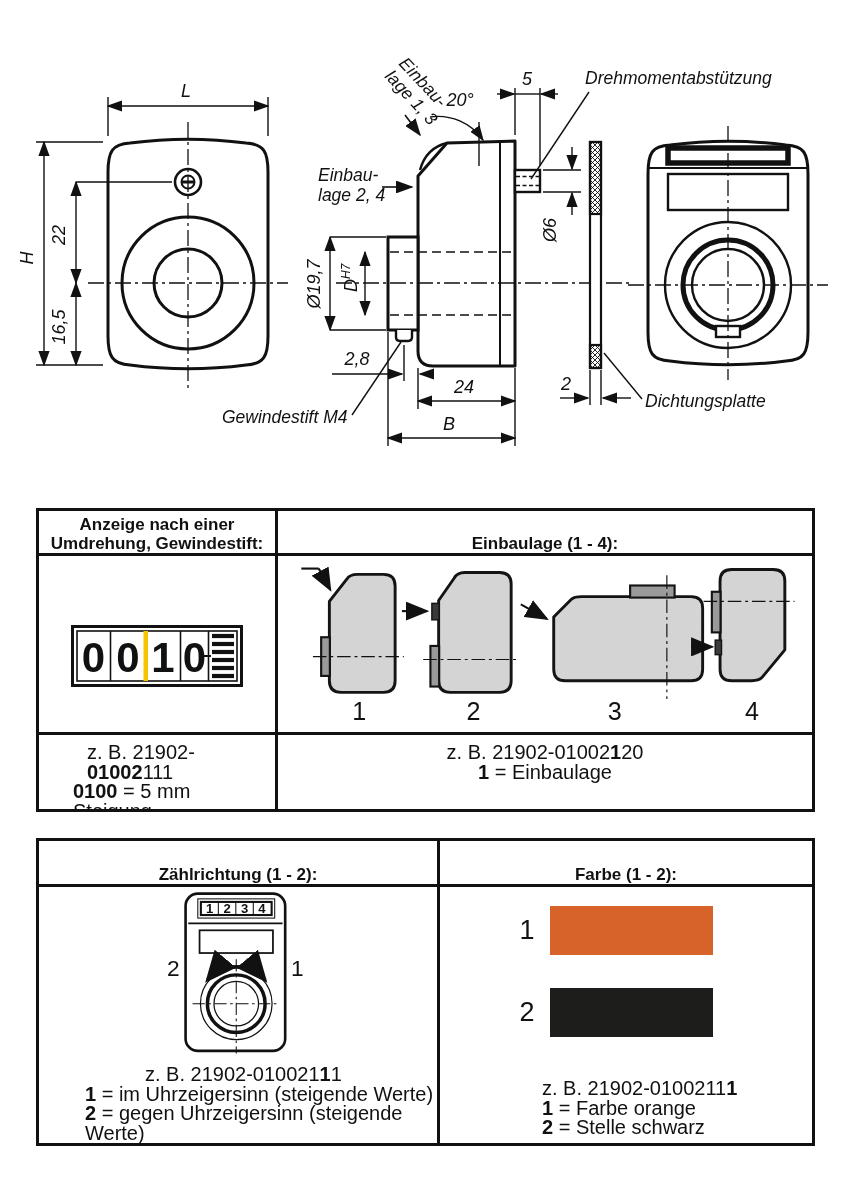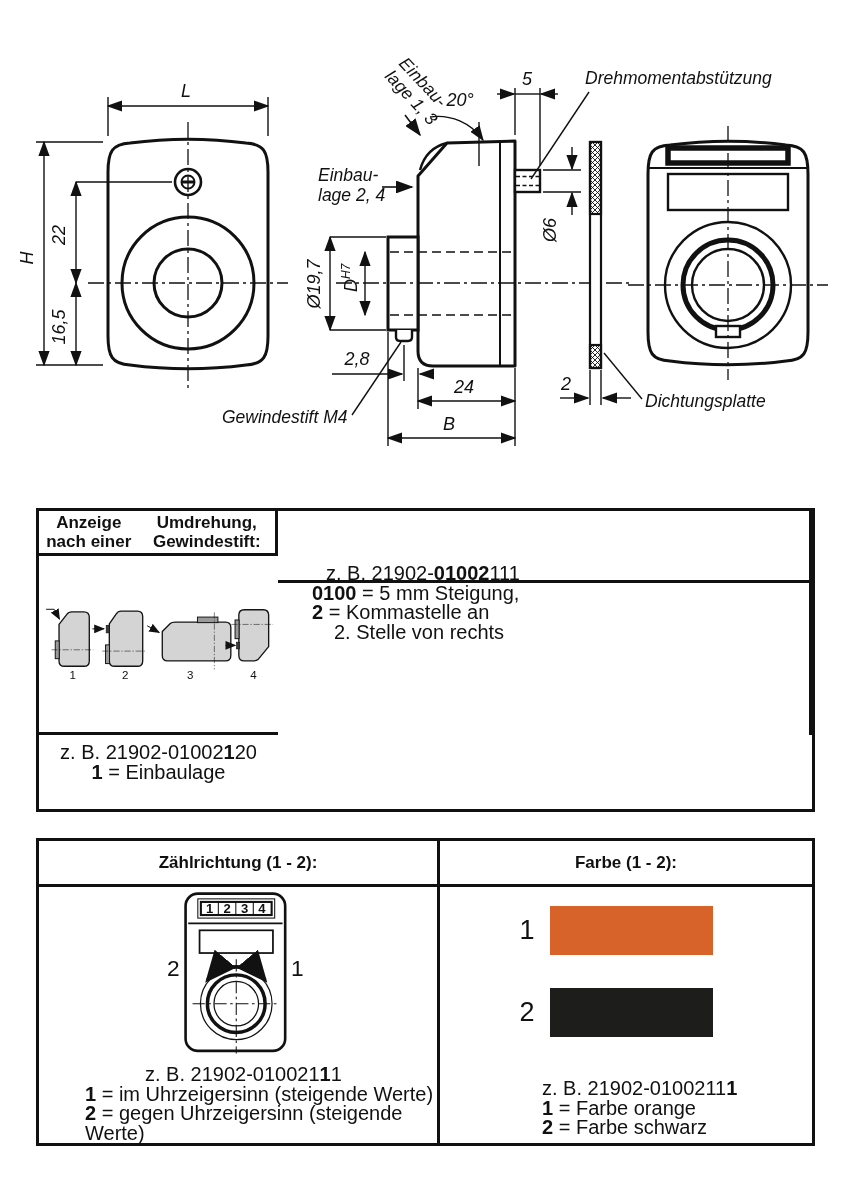--- a/index.html
+++ b/index.html
@@ -12,21 +12,21 @@
   .digit{font:bold 42px "Liberation Sans",sans-serif;}
   .sdigit{font:bold 15px "Liberation Sans",sans-serif;}
 
   
   .tbl{position:absolute;left:36px;width:779px;border:3px solid #111;box-sizing:border-box;background:#fff;}
   .t1{top:508px;height:304px;display:grid;grid-template-columns:239px 1fr;grid-template-rows:45px 179px 1fr;}
   .t2{top:838px;height:308px;display:grid;grid-template-columns:401px 1fr;grid-template-rows:46px 1fr;}
   .cell{box-sizing:border-box;overflow:hidden;}
   .bR{border-right:3px solid #111;}
   .bB{border-bottom:3px solid #111;}
-  .hdr{display:flex;flex-direction:row;align-items:center;justify-content:center;
+  .hdr{display:flex;flex-direction:column;align-items:center;justify-content:flex-end;
        font-weight:bold;font-size:17px;line-height:19px;text-align:center;}
   .ex{font-size:20px;line-height:19.5px;}
   .ex b{font-weight:bold;}
 
   .counter-wrap{display:flex;justify-content:center;padding-top:69px;}
   .einbau-wrap{display:flex;align-items:flex-start;justify-content:center;}
 
   .zr-cell{display:flex;flex-direction:column;align-items:center;}
   .zr-draw{margin-top:4px;}
   .zr-text{align-self:flex-start;padding-left:46px;margin-top:8px;}
@@ -184,20 +184,23 @@
       <rect x="716" y="326" width="24" height="11" fill="#fff" stroke="#111" stroke-width="2.4"></rect>
       <line x1="728" y1="126" x2="728" y2="380" stroke="#111" stroke-width="1.3" stroke-dasharray="16 4 3 4"></line>
       <line x1="628" y1="285" x2="828" y2="285" stroke="#111" stroke-width="1.3" stroke-dasharray="16 4 3 4"></line>
     </g>
   </svg>
 
   <div class="tbl t1">
     <div class="cell bR bB hdr">
       <div>Anzeige nach einer</div>
       <div>Umdrehung, Gewindestift:</div>
+    </div>
+    <div class="cell bB hdr">
+      <div>Einbaulage (1 - 4):</div>
     </div>
 
     <div class="cell bR bB counter-wrap">
       <svg width="172" height="62" viewBox="0 0 172 62">
         <rect x="1.5" y="1.5" width="169" height="59" fill="#fff" stroke="#111" stroke-width="3"></rect>
         <rect x="6" y="6" width="160" height="50" fill="none" stroke="#111" stroke-width="1.6"></rect>
         <rect x="72.5" y="6" width="4.5" height="50" fill="#f6c500"></rect>
         <line x1="39.5" y1="6" x2="39.5" y2="56" stroke="#111" stroke-width="1.6"></line>
         <line x1="109.5" y1="6" x2="109.5" y2="56" stroke="#111" stroke-width="1.6"></line>
         <line x1="137.5" y1="6" x2="137.5" y2="56" stroke="#111" stroke-width="1.6"></line>
@@ -322,17 +325,17 @@
         <div class="color-label">1</div>
         <div class="swatch" style="background-color: rgb(215, 98, 42);"></div>
       </div>
       <div class="color-row">
         <div class="color-label">2</div>
         <div class="swatch" style="background-color: rgb(29, 29, 27);"></div>
       </div>
       <div class="ex farbe-text">
         <div><span>z. B. 21902-0100211</span><b>1</b><span></span></div>
         <div><b>1</b><span> = Farbe orange</span></div>
-        <div><b>2</b><span> = Farbe schwarz</span></div>
+        <div><b>2</b><span> = Stelle schwarz</span></div>
       </div>
     </div>
   </div>
 </div>
 
 </body></html>

